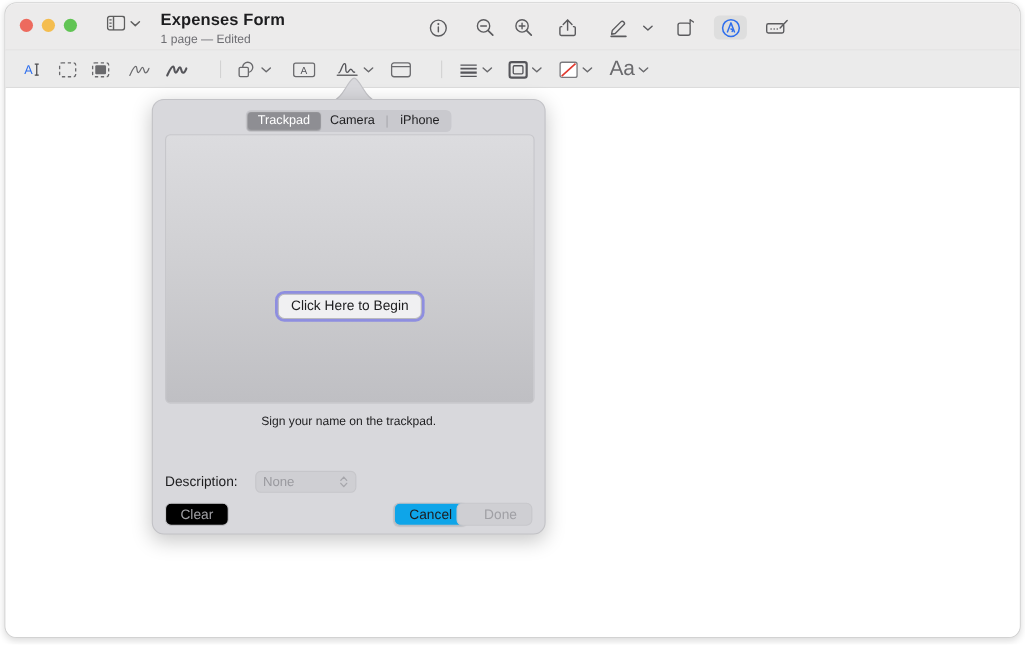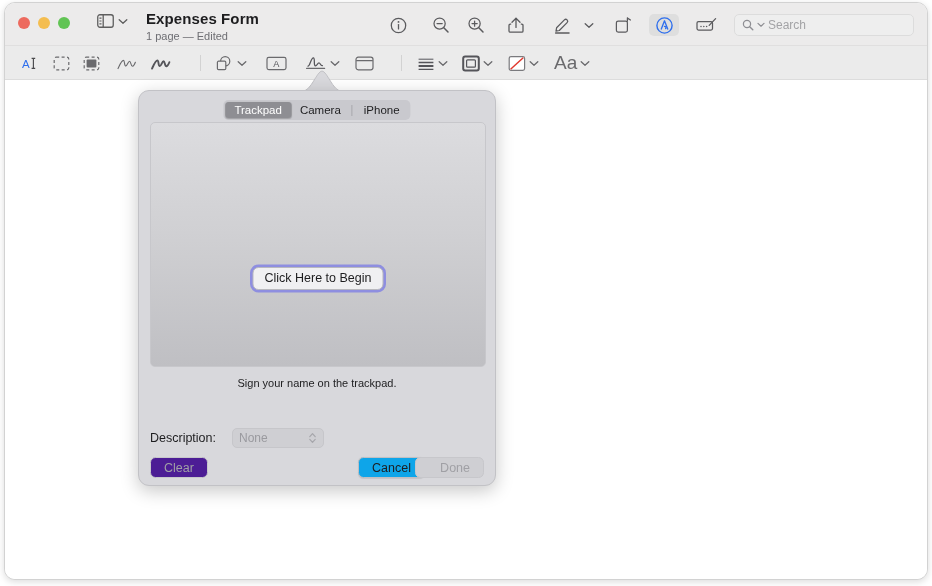--- a/index.html
+++ b/index.html
@@ -295,21 +295,21 @@
     padding: 0 13px;
     border-radius: 5.5px;
     font-size: 12.5px;
     display: flex;
     align-items: center;
     justify-content: center;
     white-space: nowrap;
   }
   .btn.clear {
     left: 11px;
-    background: #4c1d95;
+    background: #000000;
     border: 1px solid #c7c7cb;
     color: #a0a0a5;
   }
   .btn.cancel {
     right: 70px;
     background: #0ea5e9;
     border: 1px solid #bfbfc3;
     color: #1d1d1f;
     box-shadow: 0 0.5px 1px rgba(0,0,0,0.1);
   }
@@ -420,30 +420,20 @@
           <svg width="22" height="16" viewBox="0 0 22 16">
             <rect x="1" y="4.6" width="15.5" height="8.4" rx="1.5" fill="none" stroke="#5b5b5e" stroke-width="1.25"></rect>
             <circle cx="5" cy="9.4" r="0.75" fill="#5b5b5e"></circle>
             <circle cx="7.8" cy="9.4" r="0.75" fill="#5b5b5e"></circle>
             <circle cx="10.6" cy="9.4" r="0.75" fill="#5b5b5e"></circle>
             <path d="M13.2 8.4 L19.6 1.6" fill="none" stroke="#5b5b5e" stroke-width="1.3" stroke-linecap="round"></path>
           </svg>
         </div>
       </div>
 
-      <div class="search">
-        <svg width="12" height="12" viewBox="0 0 12 12">
-          <circle cx="5" cy="5" r="3.6" fill="none" stroke="#8e8e93" stroke-width="1.25"></circle>
-          <line x1="7.7" y1="7.7" x2="10.8" y2="10.8" stroke="#8e8e93" stroke-width="1.4" stroke-linecap="round"></line>
-        </svg>
-        <svg width="8" height="6" viewBox="0 0 8 6">
-          <path d="M1 1.4 L4 4.2 L7 1.4" fill="none" stroke="#8e8e93" stroke-width="1.2" stroke-linecap="round" stroke-linejoin="round"></path>
-        </svg>
-        <span class="search-ph">Search</span>
-      </div>
     </div>
 
     <div class="markupbar">
 
       <div class="mk-sep" style="left:195px;"></div>
       <div class="mk-sep" style="left:396px;"></div>
 
       <div class="mk" style="left:14px; width:24px;">
         <svg width="20" height="17" viewBox="0 0 20 17">
           <text x="1" y="12.6" font-family="Liberation Sans, sans-serif" font-size="11.5" fill="#2f6fed">A</text>

